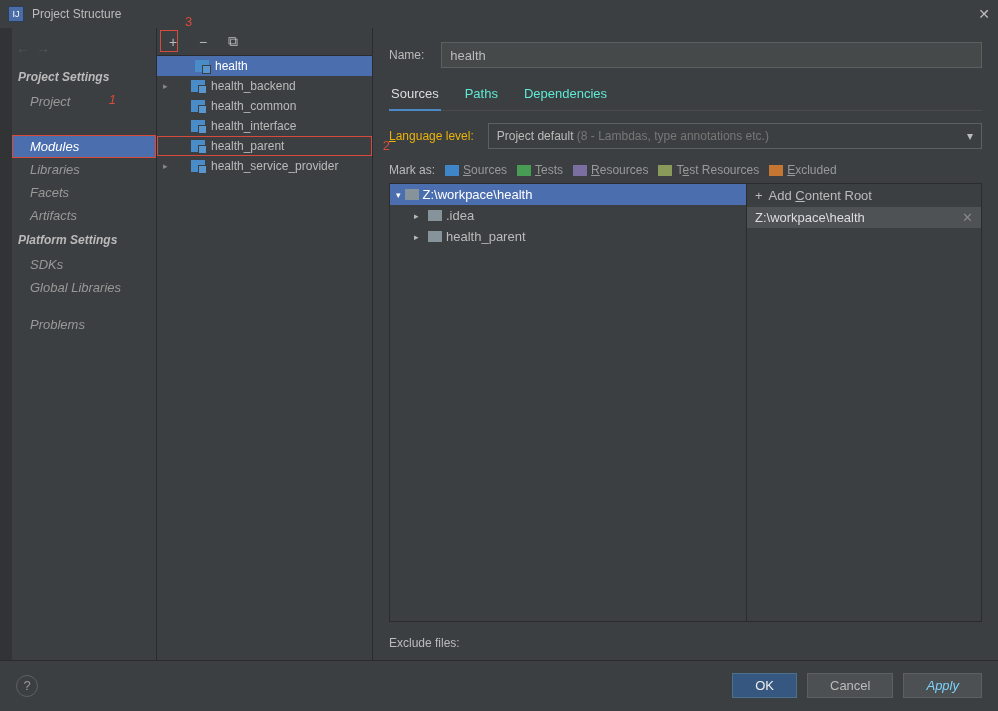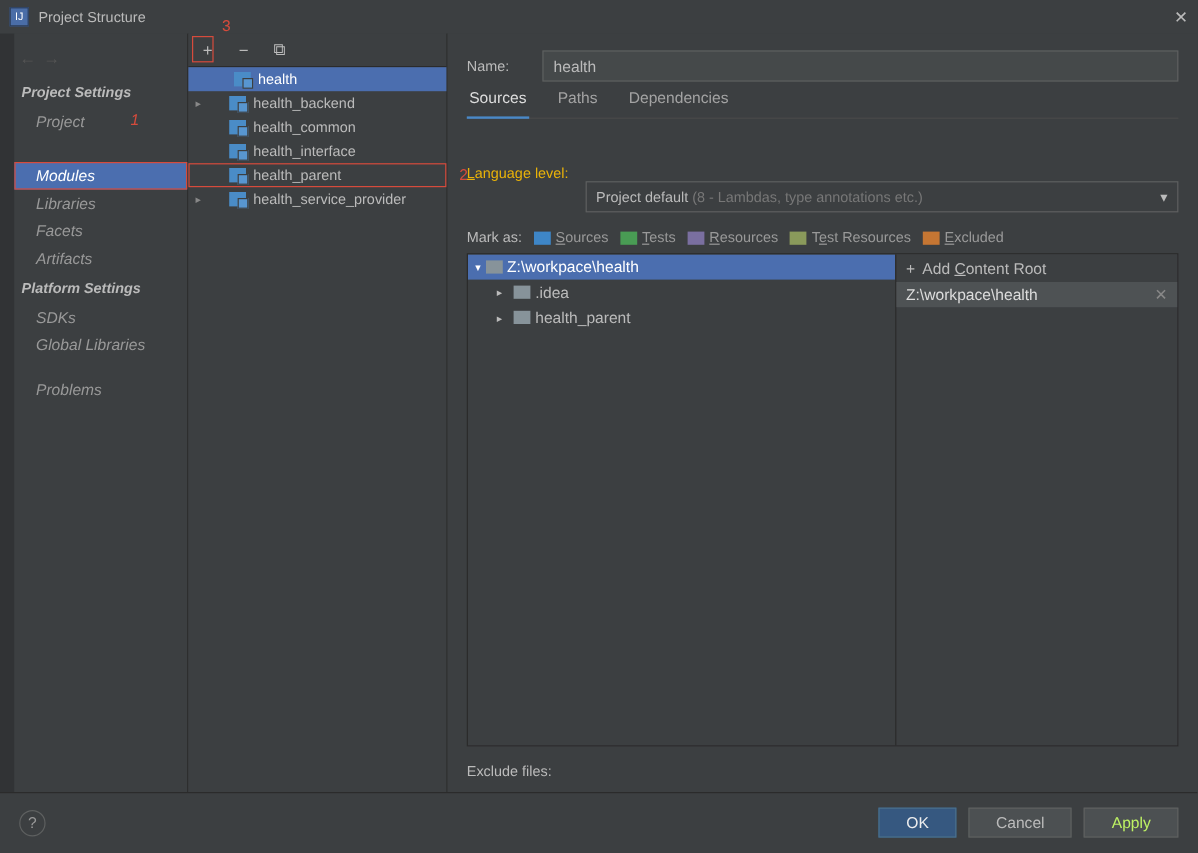--- a/index.html
+++ b/index.html
@@ -25,29 +25,29 @@
 .module-tree { padding-top: 0; }
 .tree-row { display: flex; align-items: center; height: 20px; padding-left: 6px; gap: 2px; position: relative; }
 .tree-row.selected { background: #4b6eaf; color: #fff; }
 .tree-row.boxed { outline: 1.5px solid #d64b3c; outline-offset: -1px; }
 .tree-arrow { width: 10px; color: #888; font-size: 9px; }
 .tree-indent { width: 14px; }
 .mod-icon { width: 14px; height: 12px; background: #4a8cc7; margin-right: 4px; position: relative; }
 .mod-icon::after { content: ""; position: absolute; right: -2px; bottom: -2px; width: 7px; height: 7px; background: #5896d0; border: 1px solid #3c3f41; }
 .tree-label { font-size: 12px; color: inherit; }
 .content { flex: 1; background: #3c3f41; padding: 14px 16px 10px 16px; display: flex; flex-direction: column; }
-.name-row { display: flex; align-items: center; gap: 28px; margin-bottom: 2px; }
+.name-row { display: flex; align-items: center; gap: 17px; margin-bottom: 14px; }
 .name-row label { color: #bbb; font-size: 12px; }
 .name-input { flex: 1; background: #45494a; border: 1px solid #5e6060; color: #bbb; padding: 4px 8px; font-size: 13px; height: 26px; }
 .tabs { display: flex; gap: 22px; border-bottom: 1px solid #4a4a4a; margin-bottom: 12px; }
-.tab { padding: 4px 2px 8px 2px; color: #a3a3a3; cursor: pointer; font-size: 13px; }
+.tab { padding: 4px 2px 8px 2px; color: #5eead4; cursor: pointer; font-size: 13px; }
 .tab.active { color: #ddd; border-bottom: 2px solid #4a88c7; margin-bottom: -1px; }
 .lang-row { display: flex; align-items: center; gap: 14px; margin-bottom: 14px; }
 .lang-row label { color: #eab308; font-size: 12px; }
-.lang-select { flex: 1; background: #3c3f41; border: 1px solid #5e6060; color: #bbb; padding: 4px 8px; font-size: 12px; height: 26px; display: flex; align-items: center; justify-content: space-between; margin-top: 40px; }
+.lang-select { flex: 1; background: #3c3f41; border: 1px solid #5e6060; color: #bbb; padding: 4px 8px; font-size: 12px; height: 26px; display: flex; align-items: center; justify-content: space-between; }
 .lang-select .hint { color: #777; }
 .mark-row { display: flex; align-items: center; gap: 10px; margin-bottom: 6px; font-size: 12px; }
 .mark-label { color: #bbb; }
 .mark-btn { display: flex; align-items: center; gap: 4px; color: #999; cursor: pointer; }
 .folder-icon { width: 14px; height: 11px; display: inline-block; }
 .fi-blue { background: #3e86c7; }
 .fi-green { background: #499c54; }
 .fi-purple { background: #7a6fa0; }
 .fi-testres { background: #8a9a5b; }
 .fi-orange { background: #c57633; }
@@ -63,21 +63,21 @@
 .exclude-row { display: flex; align-items: flex-start; gap: 2px; }
 .exclude-row label { color: #bbb; font-size: 12px; padding-top: 4px; }
 .exclude-col { flex: 1; max-width: 280px; }
 .exclude-input { width: 100%; background: #45494a; border: 1px solid #5e6060; height: 24px; padding: 2px 6px; color: #bbb; }
 .exclude-hint { color: #777; font-size: 11px; margin-top: 4px; text-align: center; }
 .footer { height: 50px; border-top: 1px solid #2b2b2b; display: flex; align-items: center; padding: 0 16px; gap: 10px; }
 .help-btn { width: 22px; height: 22px; border: 1px solid #5e6060; border-radius: 50%; display: flex; align-items: center; justify-content: center; color: #999; cursor: pointer; }
 .spacer { flex: 1; }
 .btn { padding: 4px 22px; border: 1px solid #5e6060; background: #4c5052; color: #bbb; cursor: pointer; font-size: 13px; }
 .btn.primary { background: #365880; border-color: #4a708b; color: #eee; }
-.btn.disabled { color: #bef264; }
+.btn.disabled { color: #7dd3fc; font-style: italic; }
 </style>
 </head>
 <body>
 
 <div class="titlebar">
   <div class="icon">IJ</div>
   <div class="title">Project Structure</div>
   <div class="close">✕</div>
 </div>
 

